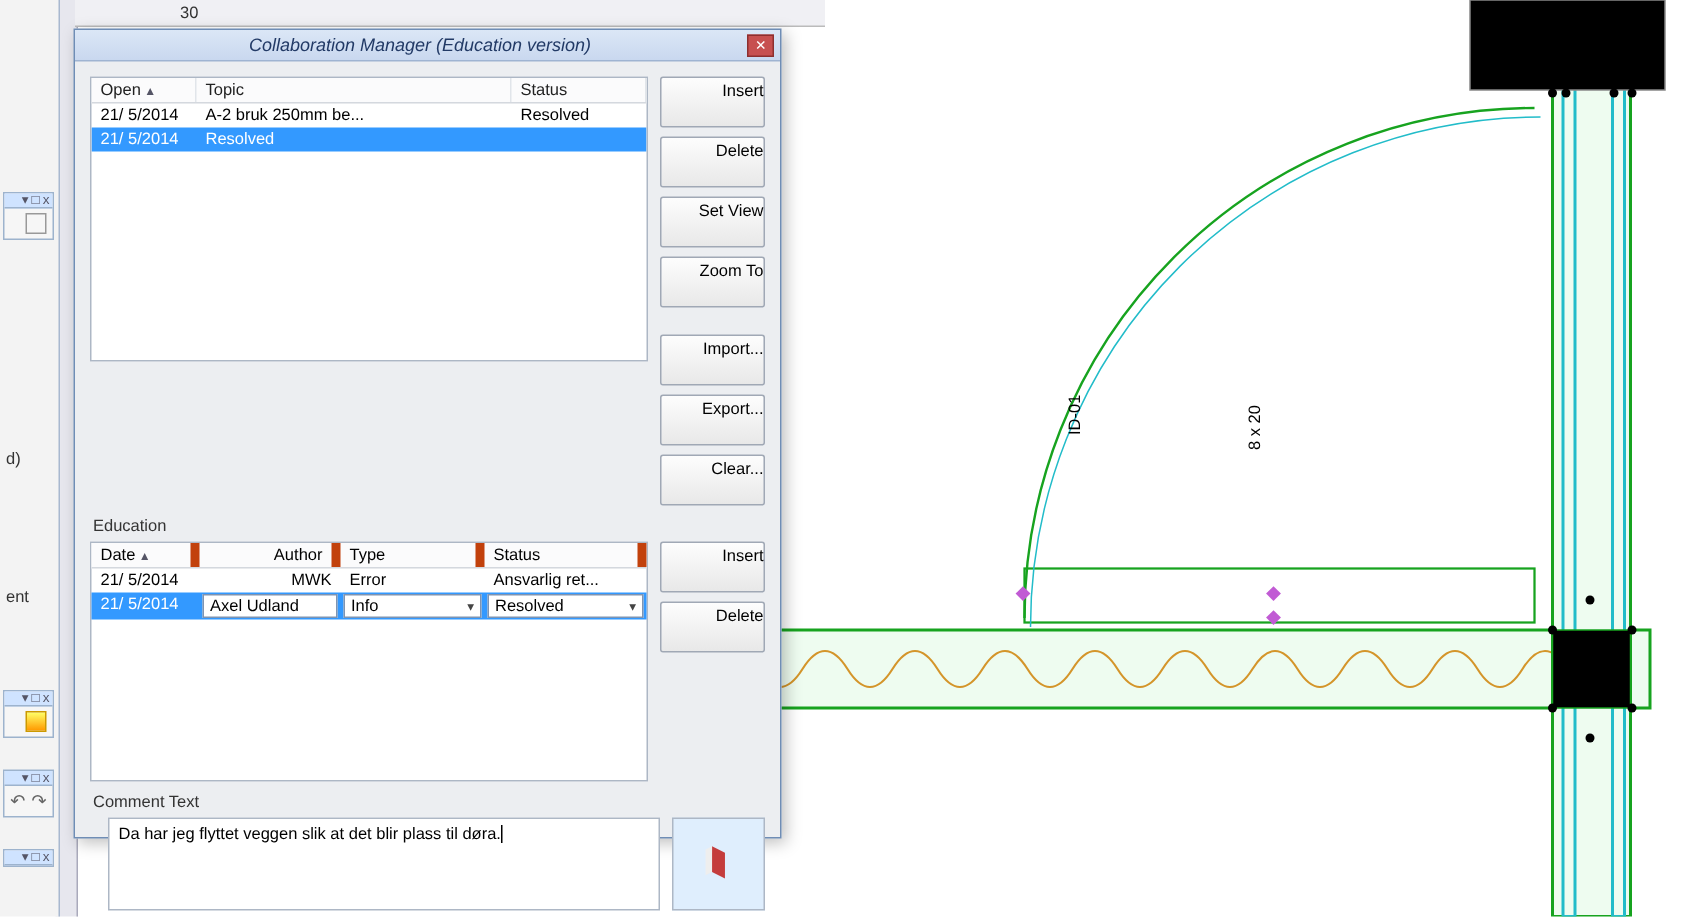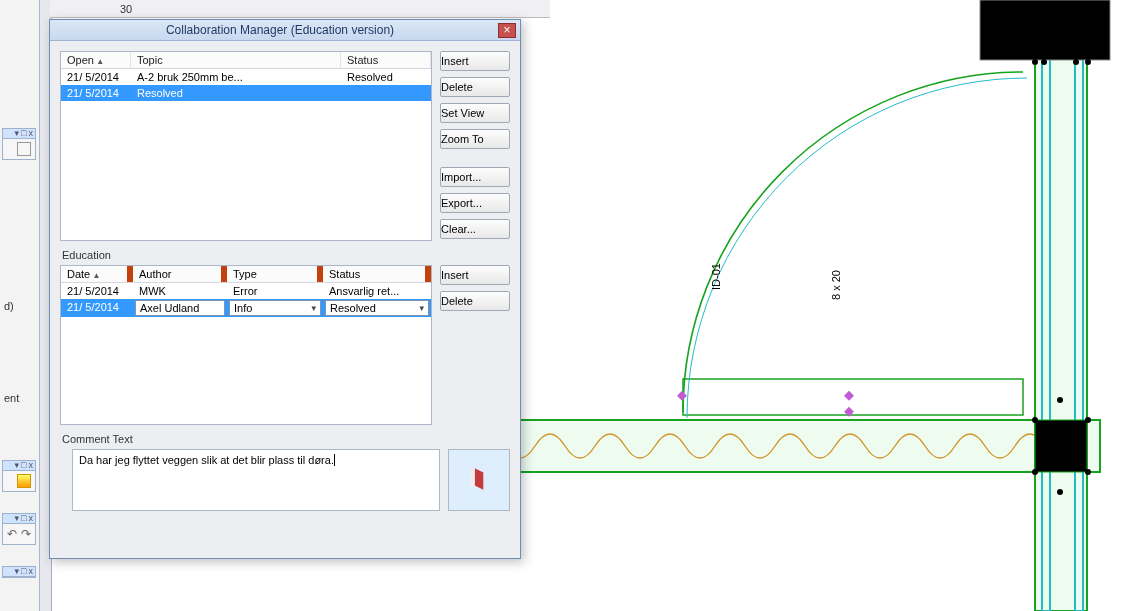--- a/index.html
+++ b/index.html
@@ -33,37 +33,37 @@
 
   
   .dialog {
     position:absolute; left:49px; top:19px; width:472px; height:540px;
     background:#eceef1; border:1px solid #6f8db5; box-shadow: 3px 3px 10px rgba(0,0,0,.25);
     z-index:10;
   }
   .titlebar {
     height:21px; background:linear-gradient(#dbe7f6,#c9d8ef);
     border-bottom:1px solid #9fb4d2; display:flex; align-items:center;
-    padding:0 4px 0 12px; position:relative;
+    padding:0 4px 0 12px; position:relative;font-style:italic;
   }
   .titlebar .title { flex:1; text-align:center; font-size:12px; color:#223a66; }
   .titlebar .close {
     width:18px; height:15px; background:#c75050; color:#fff; font-size:12px;
     display:flex; align-items:center; justify-content:center;
     border:1px solid #8d2f2f;
   }
 
   .dlg-body { padding:10px 10px 10px 10px; }
   .row { display:flex; gap:8px; }
   .left-col { flex:1; }
   .right-col { width:70px; display:flex; flex-direction:column; gap:6px; }
 
   .btn {
-    height:20px; background:linear-gradient(#fdfdfd,#e8e8e8);
-    border:1px solid #a0a8b5; border-radius:2px; text-align:left;
+    height:34px; background:linear-gradient(#fdfdfd,#e8e8e8);
+    border:1px solid #a0a8b5; border-radius:2px; text-align:right;
     line-height:18px; cursor:default; user-select:none;
   }
 
   .listbox {
     background:#fff; border:1px solid #adb7c5; height:190px;
     overflow:hidden;
   }
   .lb-head { display:flex; background:#fbfbfc; border-bottom:1px solid #d4d8de; }
   .lb-head .col { padding:2px 6px; border-right:1px solid #e1e5ea; color:#222; }
   .lb-row { display:flex; }
@@ -72,21 +72,21 @@
   .lb-row.sel .col { color:#fff; }
   .col-open { width:70px; }
   .col-topic { flex:1; }
   .col-status { width:90px; }
 
   .section-label { margin:8px 0 4px 2px; color:#333; }
 
   .comments-box { background:#fff; border:1px solid #adb7c5; height:160px; }
   .cm-head { display:flex; background:#fbfbfc; border-bottom:1px solid #d4d8de; }
   .cm-head .col { padding:2px 6px; border-right:6px solid #c2410c; }
-  .cw-date{width:72px;} .cw-auth{flex:1;max-width:94px;} .cw-type{width:96px;} .cw-stat{flex:1;}
+  .cw-date{width:72px;} .cw-auth{flex:1;max-width:94px;text-align:right;} .cw-type{width:96px;} .cw-stat{flex:1;}
   .cm-row { display:flex; }
   .cm-row .col { padding:2px 6px; overflow:hidden; white-space:nowrap; text-overflow:ellipsis; }
   .cm-row.sel { background:#3399ff; color:#fff; }
   .cm-row.sel .select { background:#fff; color:#000; }
   .select {
     display:inline-flex; align-items:center; justify-content:space-between;
     width:100%; height:16px; border:1px solid #7f94b1; background:#fff; padding:0 4px;
   }
   .select .arrow { font-size:9px; color:#444; }
 

